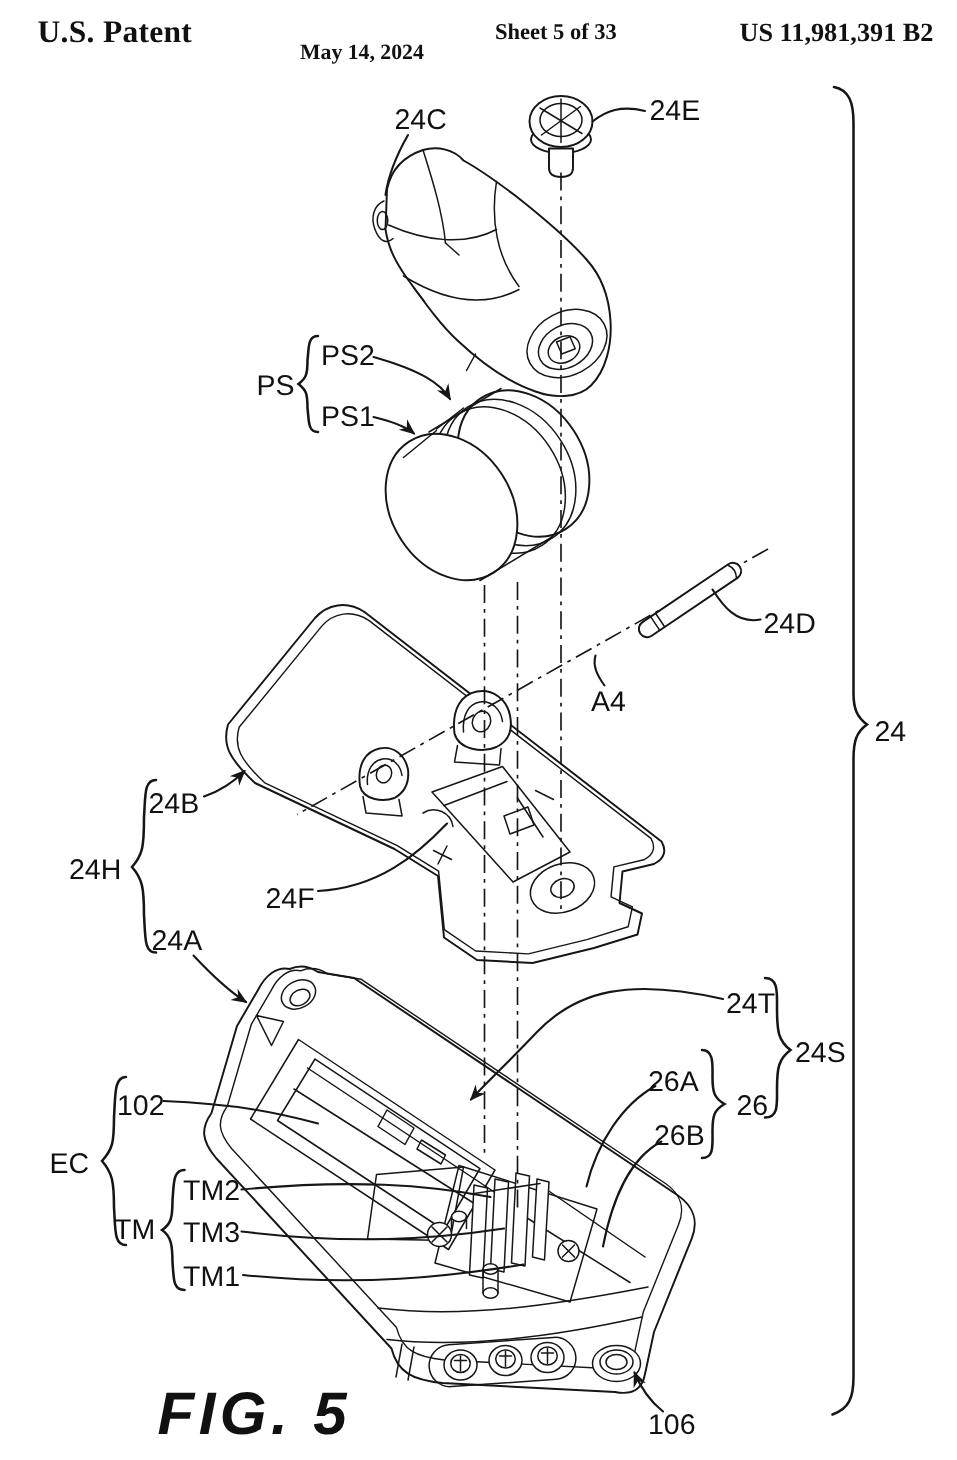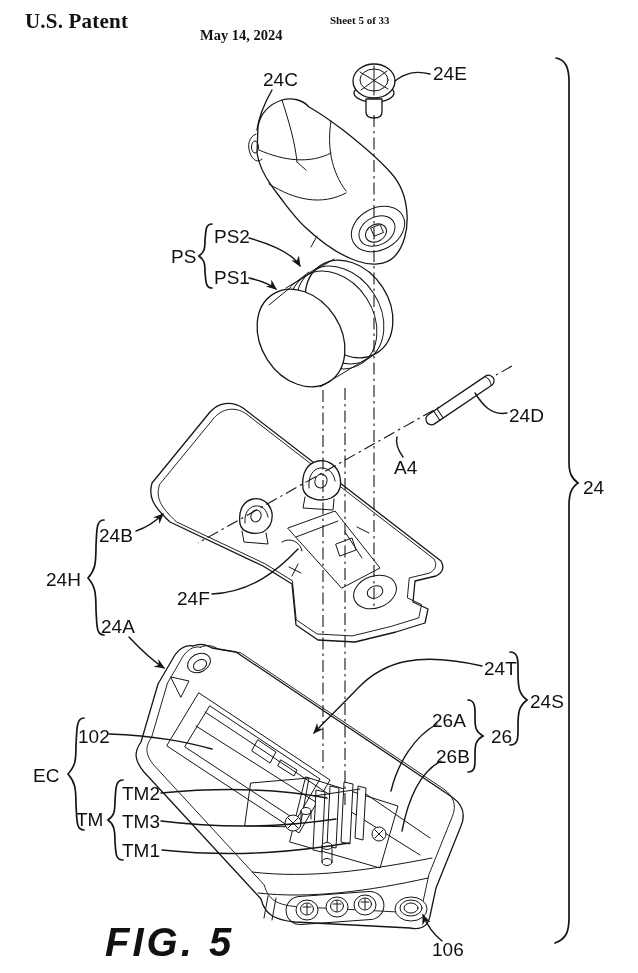--- a/index.html
+++ b/index.html
@@ -2,40 +2,41 @@
 <html><head>
 <meta charset="utf-8">
 <style>
   html,body{margin:0;padding:0;background:#ffffff;}
   body{width:638px;height:973px;position:relative;overflow:hidden;
        font-family:"Liberation Serif", serif;color:#111;}
   .header{position:absolute;top:0;left:16px;width:638px;height:46px;}
   .hdr{position:absolute;font-weight:bold;white-space:nowrap;}
   .hdr-title{left:9px;top:9px;font-size:21px;letter-spacing:.2px;}
   .hdr-date{left:184px;top:14px;font-size:14.5px;margin-top:13px;}
-  .hdr-sheet{left:314px;top:14px;font-size:11px;}
+  .hdr-sheet{left:314px;top:14px;font-size:15px;}
   .hdr-num{left:477px;top:11px;font-size:17.5px;}
   svg{position:absolute;left:0;top:0;}
   .part{fill:#ffffff;stroke:#161616;stroke-width:1.3;stroke-linejoin:round;stroke-linecap:round;}
   .det{fill:none;stroke:#161616;stroke-width:1;stroke-linejoin:round;stroke-linecap:round;}
   .detw{fill:#ffffff;stroke:#161616;stroke-width:1;stroke-linejoin:round;}
   .cl{fill:none;stroke:#161616;stroke-width:1.1;stroke-dasharray:12 4 2.5 4;}
   .lead{fill:none;stroke:#161616;stroke-width:1.4;stroke-linecap:round;}
   .brace{fill:none;stroke:#161616;stroke-width:1.7;stroke-linecap:round;}
   .lbl{font-family:"Liberation Sans", sans-serif;font-size:19px;fill:#111;}
   .fig{font-family:"Liberation Sans", sans-serif;font-size:40px;font-weight:bold;
        font-style:italic;letter-spacing:3px;fill:#111;}
 </style>
 </head>
 <body>
 
 <div class="header">
   <span class="hdr hdr-title">U.S. Patent</span>
   <span class="hdr hdr-date">May 14, 2024</span>
   <span class="hdr hdr-sheet">Sheet 5 of 33</span>
+  <span class="hdr hdr-num">US 11,981,391 B2</span>
 </div>
 
 <svg width="638" height="973" viewBox="0 0 638 973">
   <defs>
     <marker id="arr" viewBox="0 0 10 10" refX="8.5" refY="5" markerWidth="8" markerHeight="8" orient="auto">
       <path d="M0,1 L9.5,5 L0,9 L3,5 Z" fill="#161616"></path>
     </marker>
   </defs>
 
   <g>

